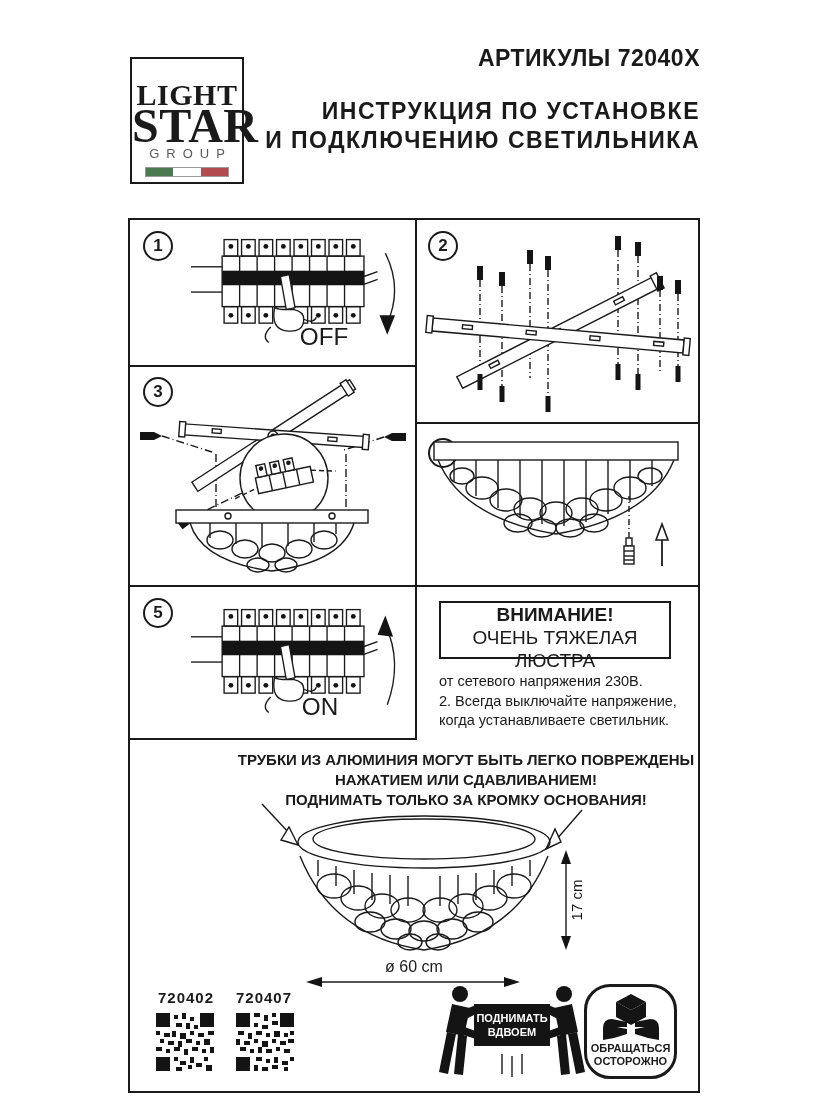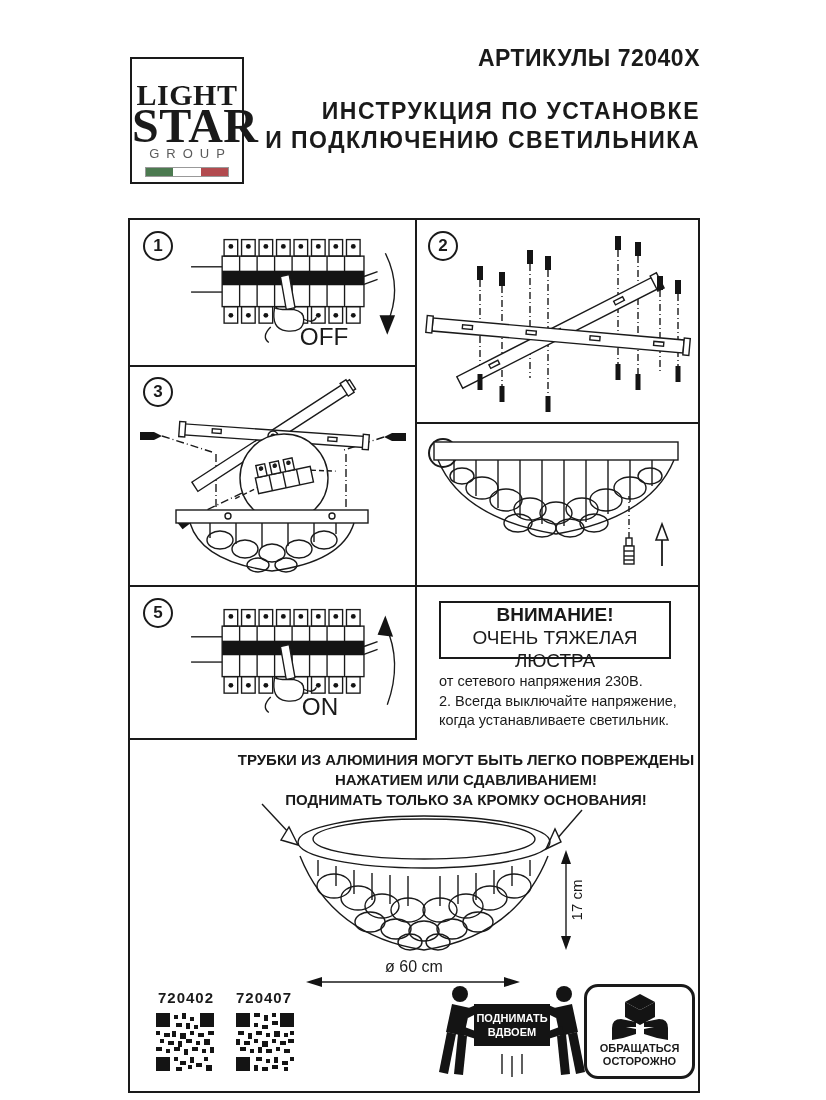--- a/index.html
+++ b/index.html
@@ -53,22 +53,22 @@
 
   
   .bwarn{position:absolute;left:0;top:530px;width:672px;text-align:center;
          font-weight:bold;font-size:15px;line-height:20px;}
   .svg-ch{left:118px;top:580px;}
   .art{position:absolute;top:769px;font-weight:bold;font-size:15px;letter-spacing:1px;}
   .art1{left:28px}.art2{left:106px}
   .qr{position:absolute;top:793px;width:58px;height:58px;}
   .qr1{left:26px}.qr2{left:106px}
   .svg-lift{left:306px;top:760px;}
-  .care{position:absolute;left:454px;top:764px;width:111px;height:95px;border:3px solid #1a1a1a;
-        border-radius:14px;box-sizing:border-box;text-align:center;}
+  .care{position:absolute;left:454px;top:764px;width:93px;height:95px;border:3px solid #1a1a1a;
+        border-radius:26px;box-sizing:border-box;text-align:center;}
   .care-label{font-size:11px;font-weight:bold;line-height:13px;margin-top:2px;}
 </style>
 </head>
 <body>
 
 <div class="page">
 
   <div class="logo-box">
     <div class="logo-w1">LIGHT</div>
     <div class="logo-w2">STAR</div>

